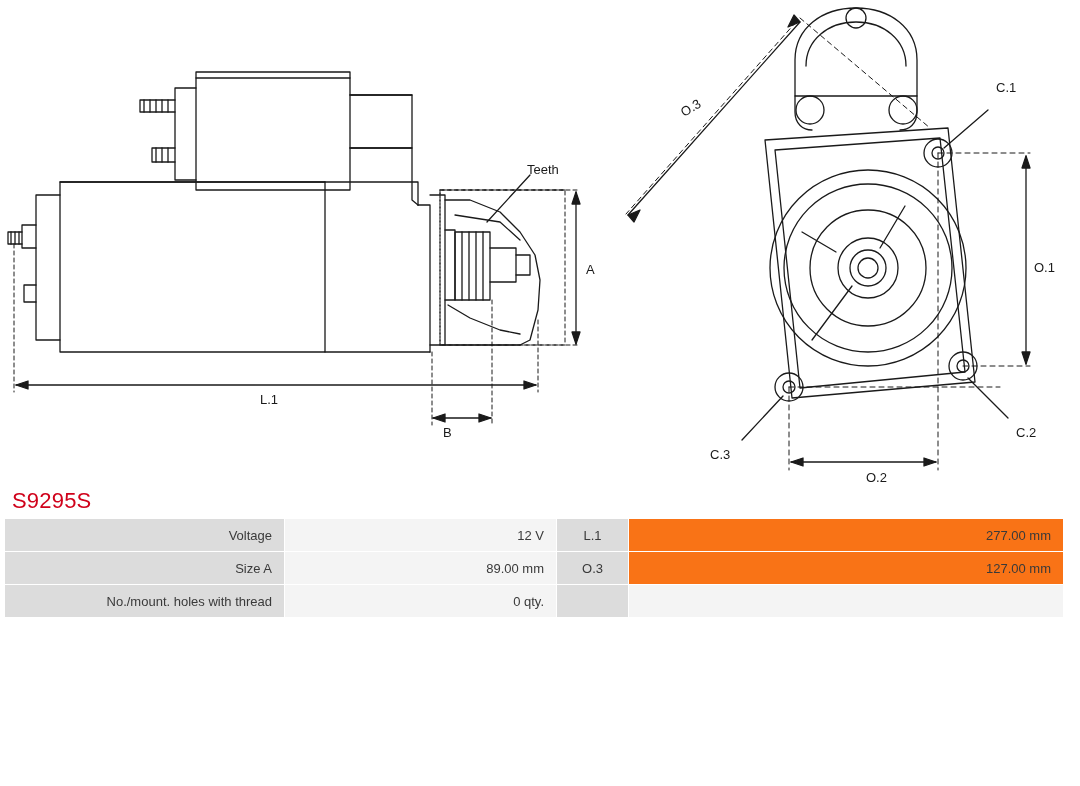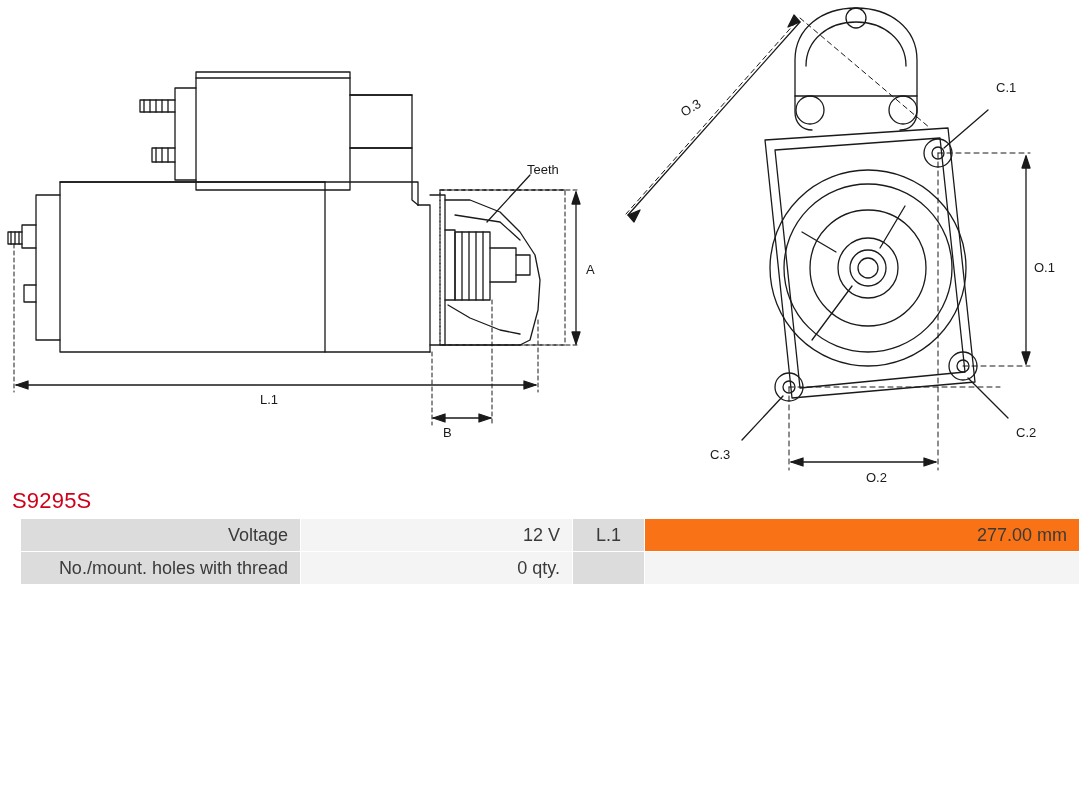--- a/index.html
+++ b/index.html
@@ -36,25 +36,25 @@
     top: 488px;
     font-size: 22px;
     color: #d0021b;
     font-family: "Liberation Sans", sans-serif;
     letter-spacing: .2px;
   }
 
   
   #spec-table {
     position: absolute;
-    left: 20px;
+    left: 4px;
     top: 518px;
     width: 1060px;
     border-collapse: collapse;
-    font-size: 18px;
+    font-size: 13px;
     color: #333333;
   }
   #spec-table td {
     border: 1px solid #ffffff;
     height: 33px;
     padding: 0 12px;
     white-space: nowrap;
   }
   td.lbl {
     background: #dcdcdc;
@@ -249,20 +249,26 @@
 
   <table id="spec-table">
     <tbody>
       <tr>
         <td class="lbl">Voltage</td>
         <td class="val">12 V</td>
         <td class="lbl2">L.1</td>
         <td class="val2">277.00 mm</td>
       </tr>
       <tr>
+        <td class="lbl">Size A</td>
+        <td class="val">89.00 mm</td>
+        <td class="lbl2">O.3</td>
+        <td class="val2">127.00 mm</td>
+      </tr>
+      <tr>
         <td class="lbl">No./mount. holes with thread</td>
         <td class="val">0 qty.</td>
         <td class="empty-grey"></td>
         <td class="empty"></td>
       </tr>
     </tbody>
   </table>
 
 </div>
 

